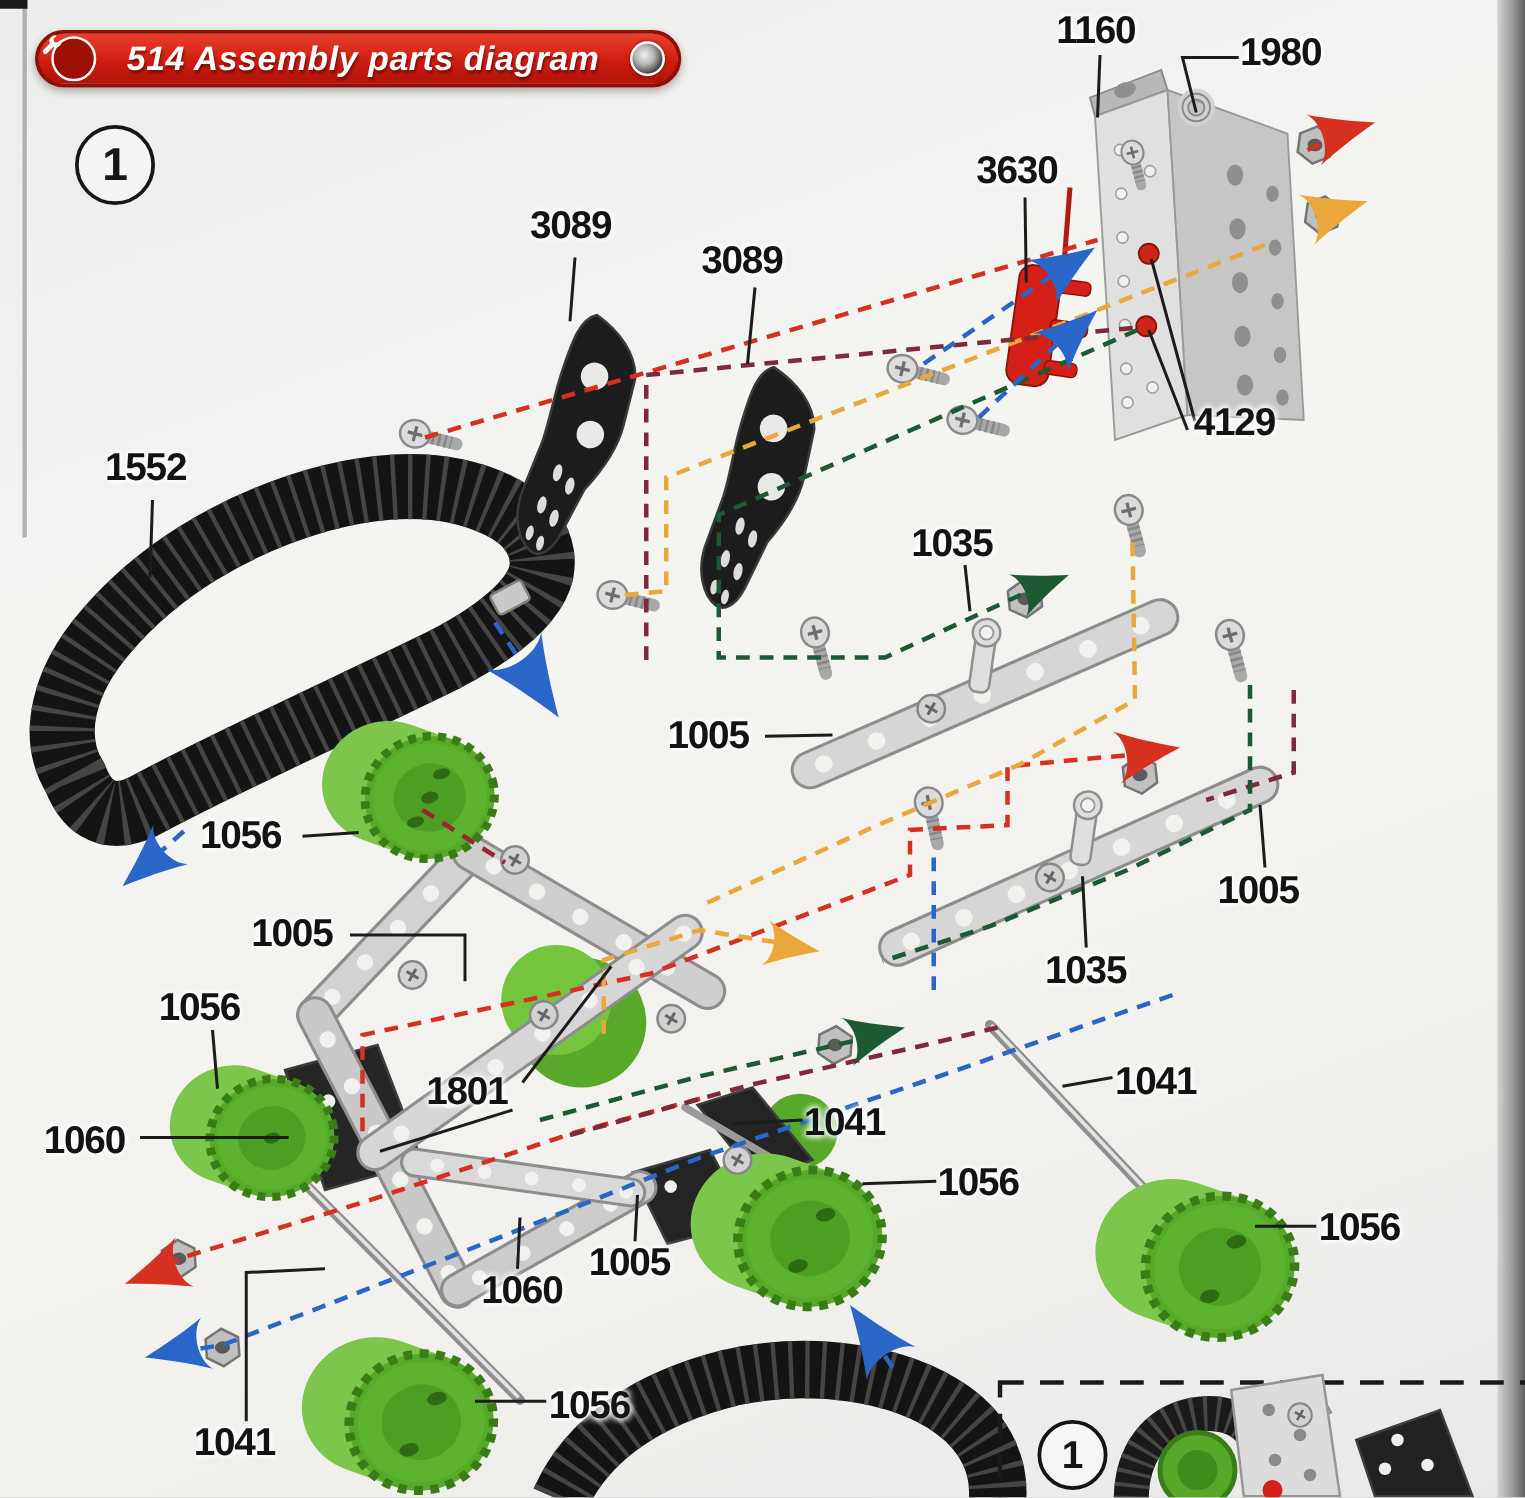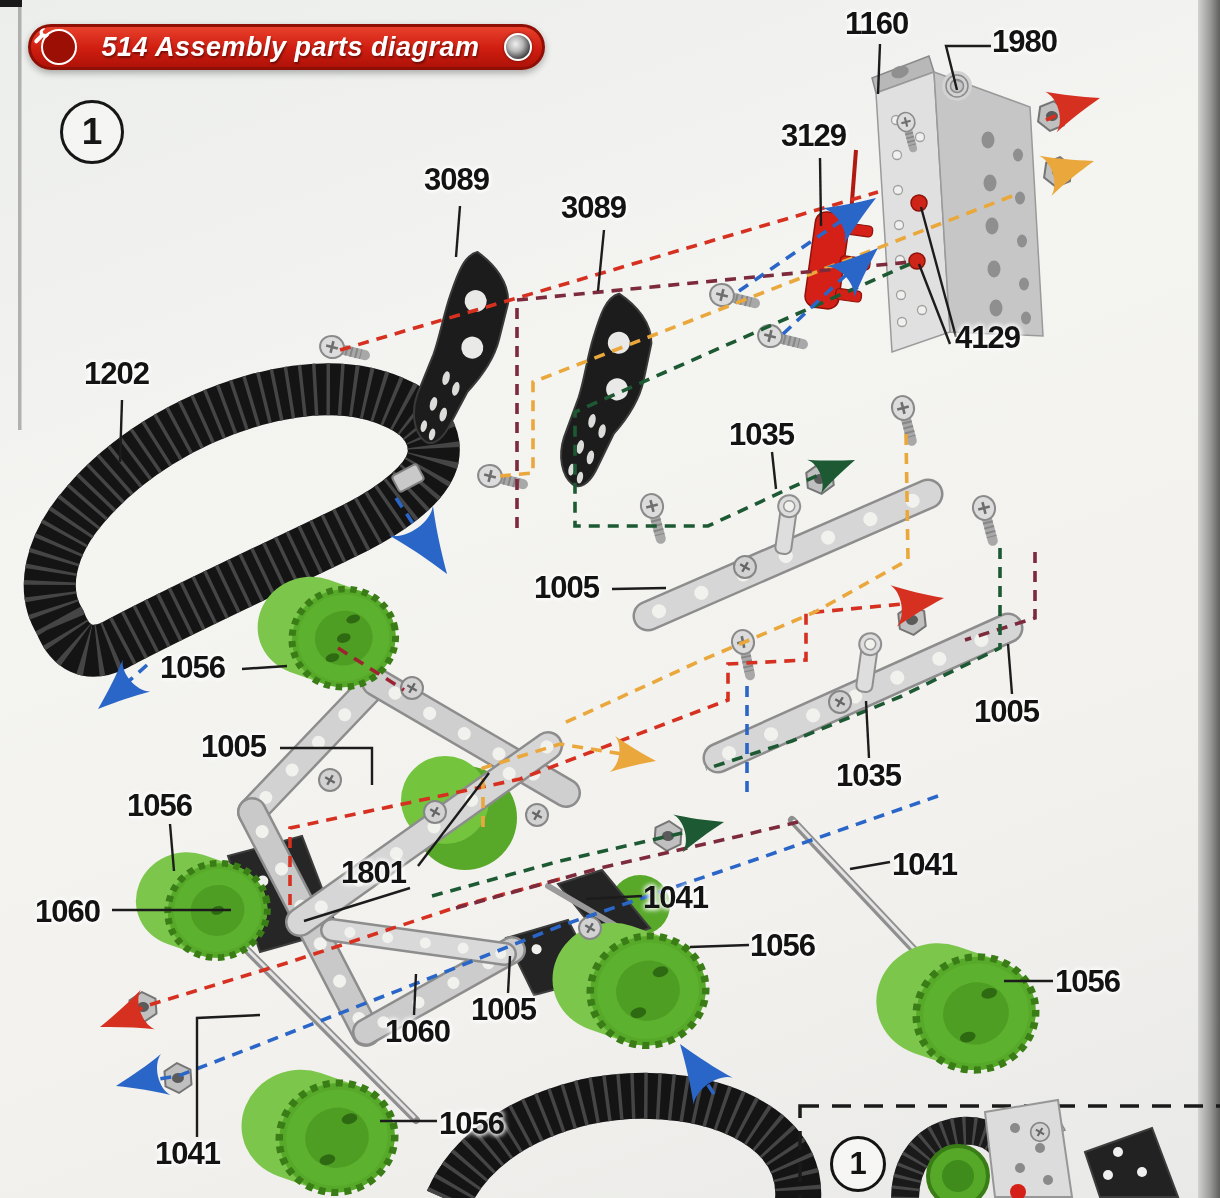--- a/index.html
+++ b/index.html
@@ -410,25 +410,25 @@
 <div class="step-circle">
   <span>1</span>
 </div>
 
 <div class="inset-step">
   <span>1</span>
 </div>
 
 <div class="part-label" style="left:845px;top:8px">1160</div>
 <div class="part-label" style="left:992px;top:26px">1980</div>
-<div class="part-label" style="left:781px;top:120px">3129</div>
+<div class="part-label" style="left:781px;top:120px">3630</div>
 <div class="part-label" style="left:424px;top:164px">3089</div>
 <div class="part-label" style="left:561px;top:192px">3089</div>
 <div class="part-label" style="left:955px;top:322px">4129</div>
-<div class="part-label" style="left:84px;top:358px">1202</div>
+<div class="part-label" style="left:84px;top:358px">1552</div>
 <div class="part-label" style="left:729px;top:419px">1035</div>
 <div class="part-label" style="left:534px;top:572px">1005</div>
 <div class="part-label" style="left:160px;top:652px">1056</div>
 <div class="part-label" style="left:201px;top:731px">1005</div>
 <div class="part-label" style="left:974px;top:696px">1005</div>
 <div class="part-label" style="left:836px;top:760px">1035</div>
 <div class="part-label" style="left:127px;top:790px">1056</div>
 <div class="part-label" style="left:341px;top:857px">1801</div>
 <div class="part-label" style="left:892px;top:849px">1041</div>
 <div class="part-label" style="left:643px;top:882px">1041</div>

